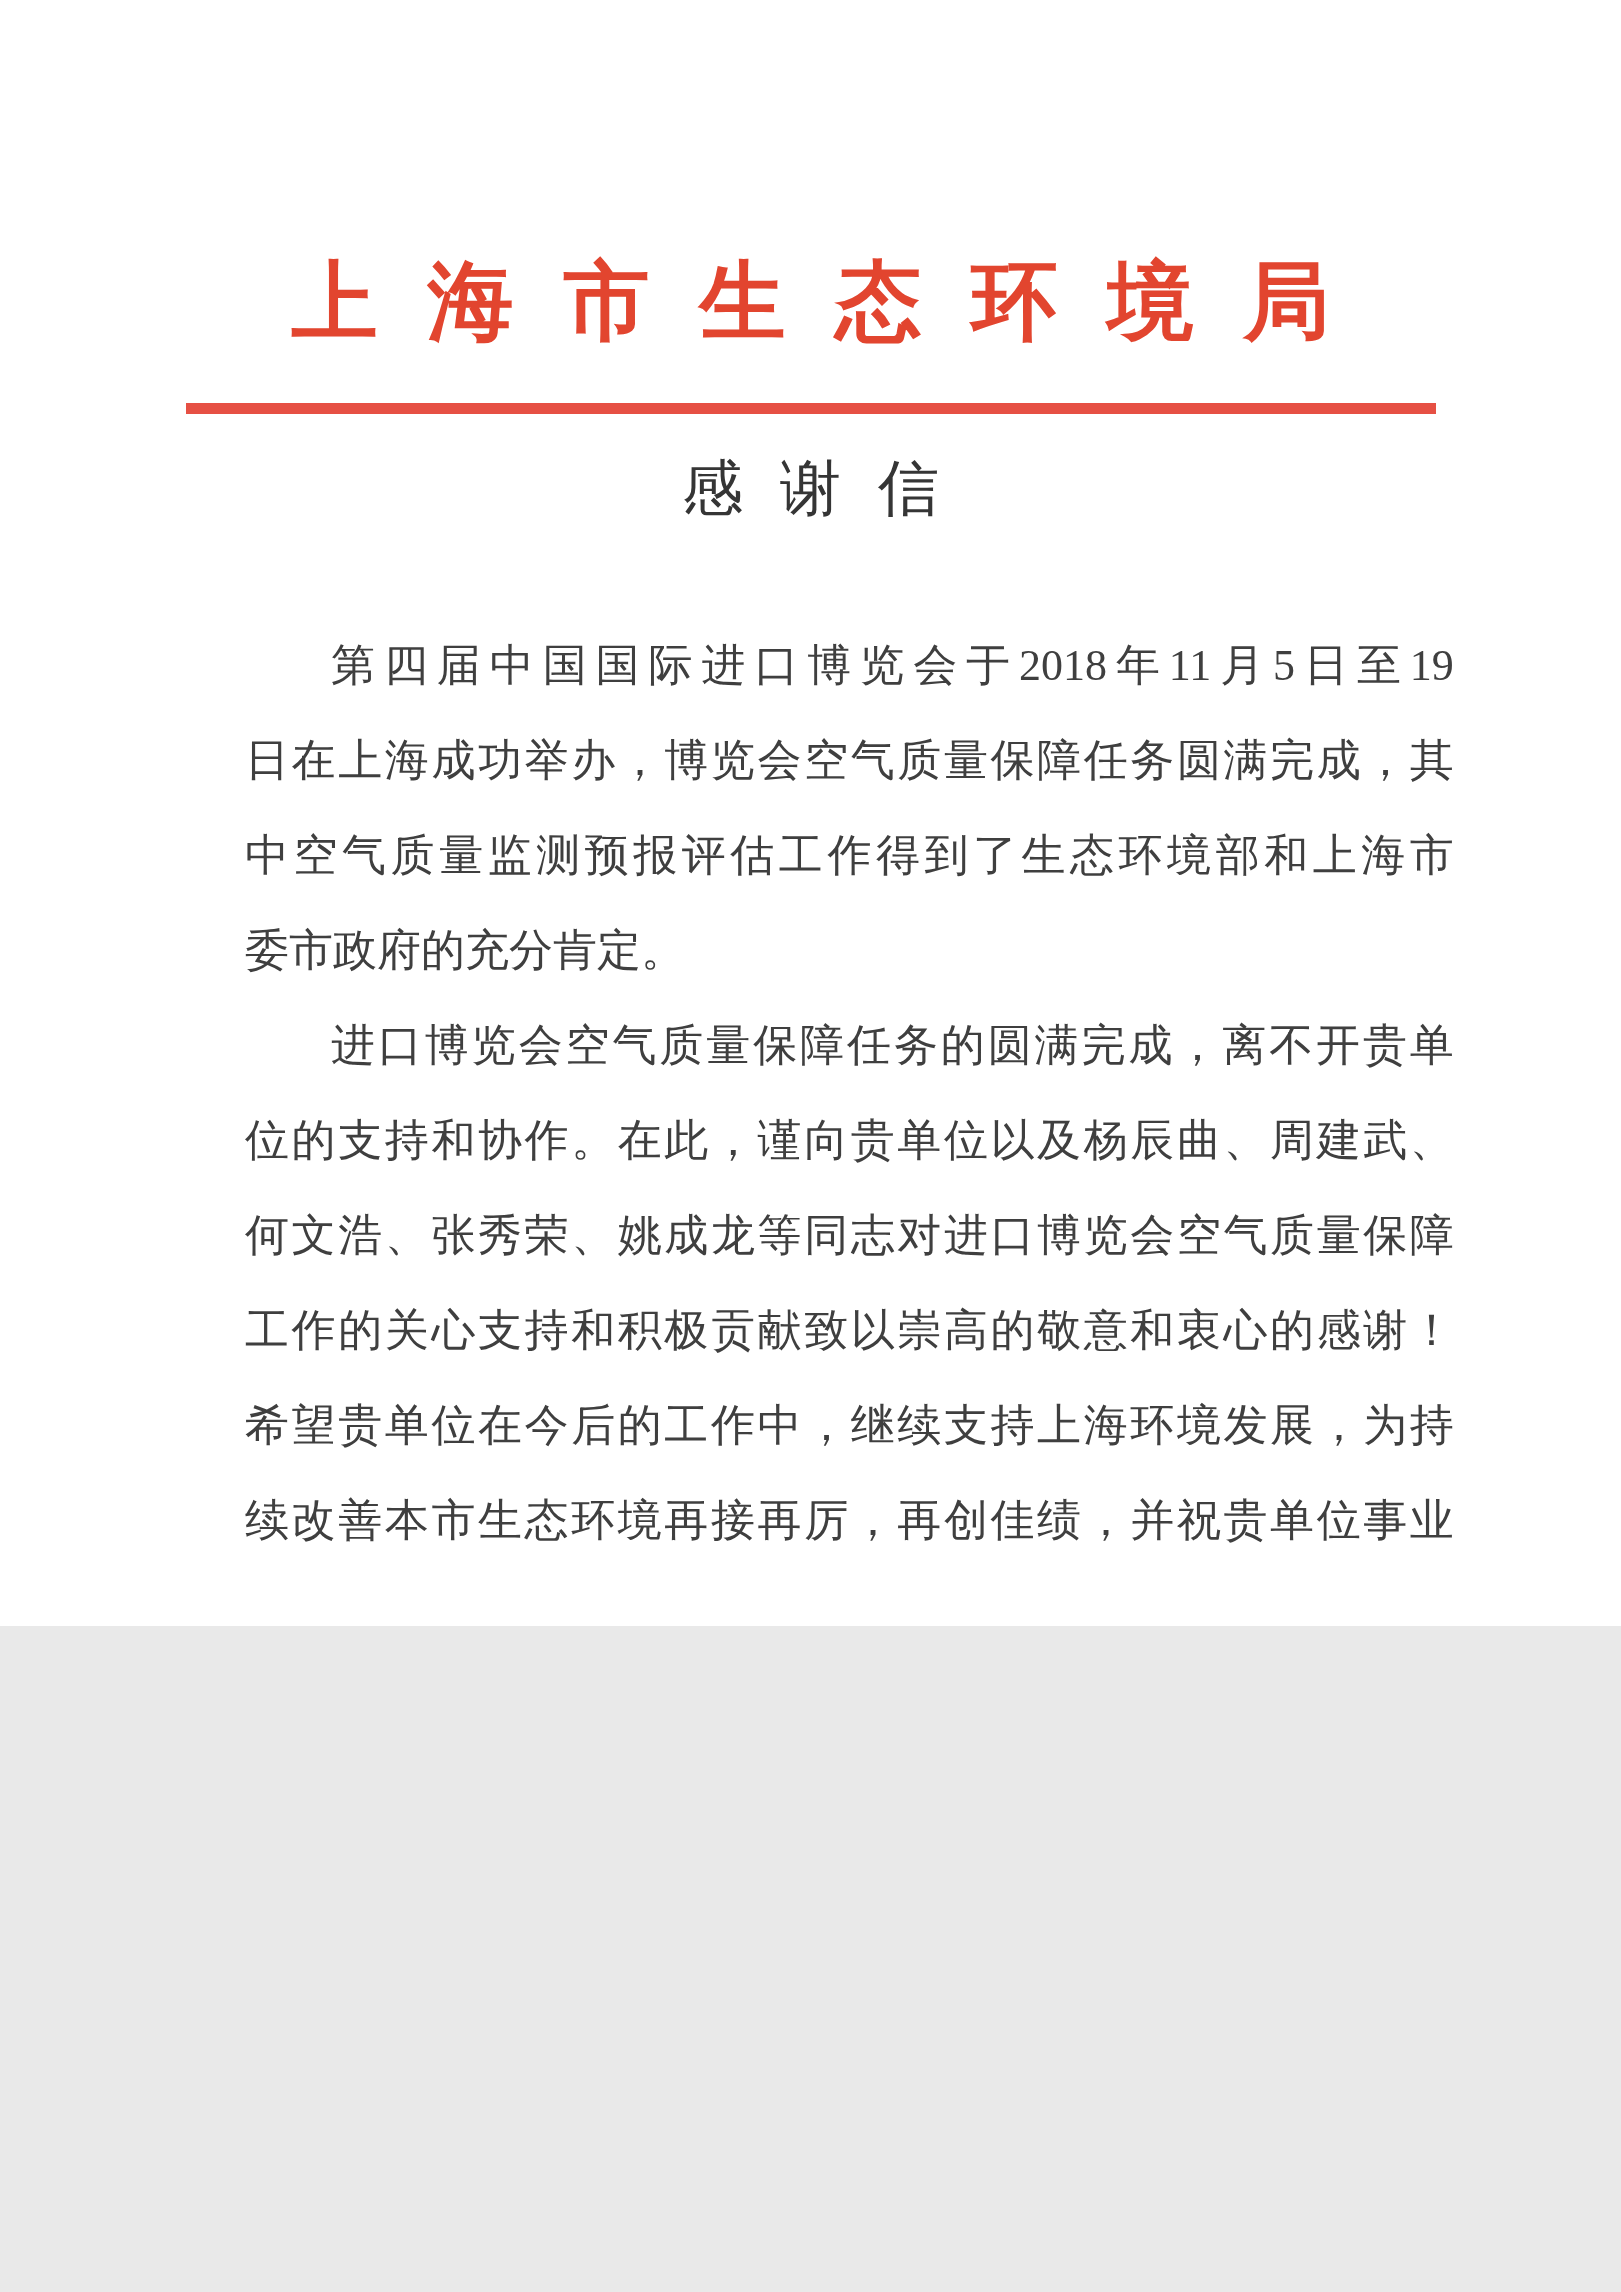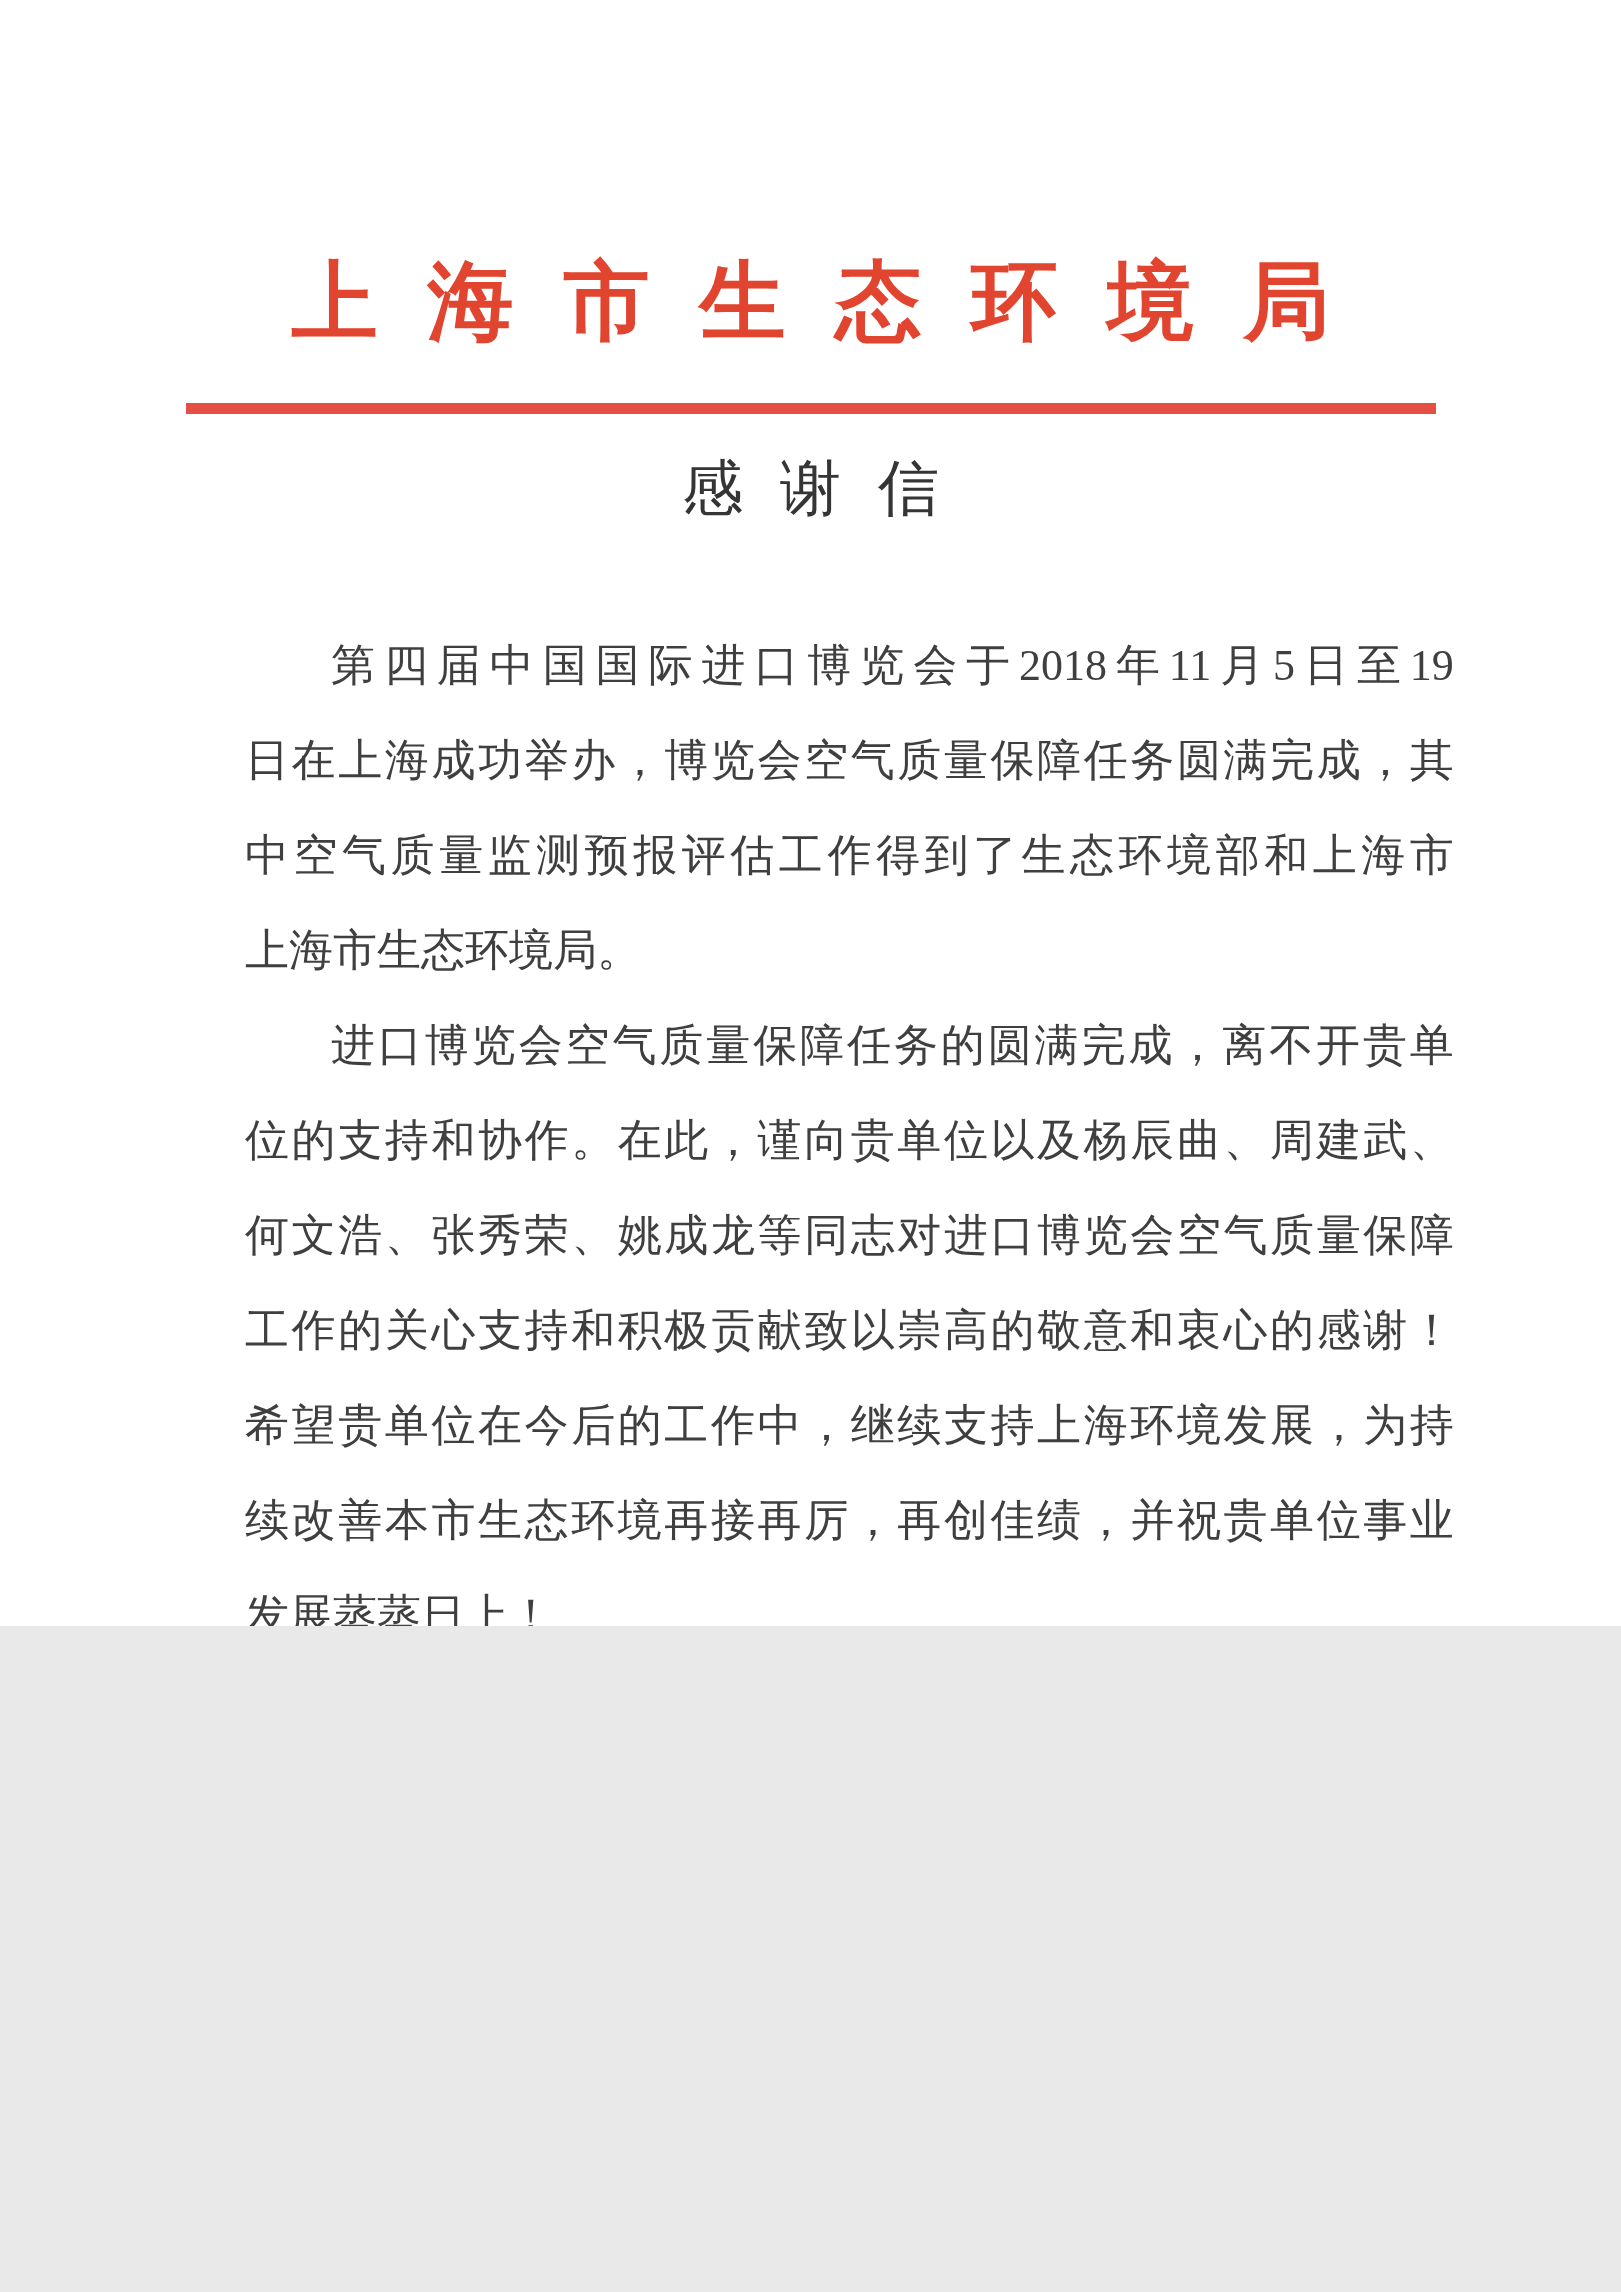--- a/index.html
+++ b/index.html
@@ -161,21 +161,21 @@
           <i>环</i>
           <i>境</i>
           <i>部</i>
           <i>和</i>
           <i>上</i>
           <i>海</i>
           <i>市</i>
         </span>
     </div>
     <div class="line">
-      <span class="txt">上海市生态环境局。</span>
+      <span class="txt">委市政府的充分肯定。</span>
     </div>
     <div class="line indent fill">
       <span class="txt">
           <i>进</i>
           <i>口</i>
           <i>博</i>
           <i>览</i>
           <i>会</i>
           <i>空</i>
           <i>气</i>
@@ -341,23 +341,20 @@
           <i>，</i>
           <i>并</i>
           <i>祝</i>
           <i>贵</i>
           <i>单</i>
           <i>位</i>
           <i>事</i>
           <i>业</i>
         </span>
     </div>
-    <div class="line">
-      <span class="txt">发展蒸蒸日上！</span>
-    </div>
   </div>
 
   <div class="signature">上海市生态环境局</div>
 
 
   <svg class="seal" viewBox="0 0 340 340" xmlns="http://www.w3.org/2000/svg">
     <g transform="rotate(12 170 170)">
       <ellipse cx="170" cy="170" rx="156" ry="160" style="fill:none;stroke:var(--seal-red);stroke-width:9;opacity:.85"></ellipse>
       <polygon points="158,122 172.7,161.8 215.1,163.5 181.8,189.7 193.3,230.5 158,207 122.7,230.5 134.2,189.7 100.9,163.5 143.3,161.8" style="fill:var(--seal-red);fill-opacity:.28;stroke:var(--seal-red);stroke-width:2.5;stroke-opacity:.55"></polygon>
       <path id="sealTextArc" d="M 59.1 210.4 A 118 118 0 1 1 280.9 210.4" fill="none"></path>

